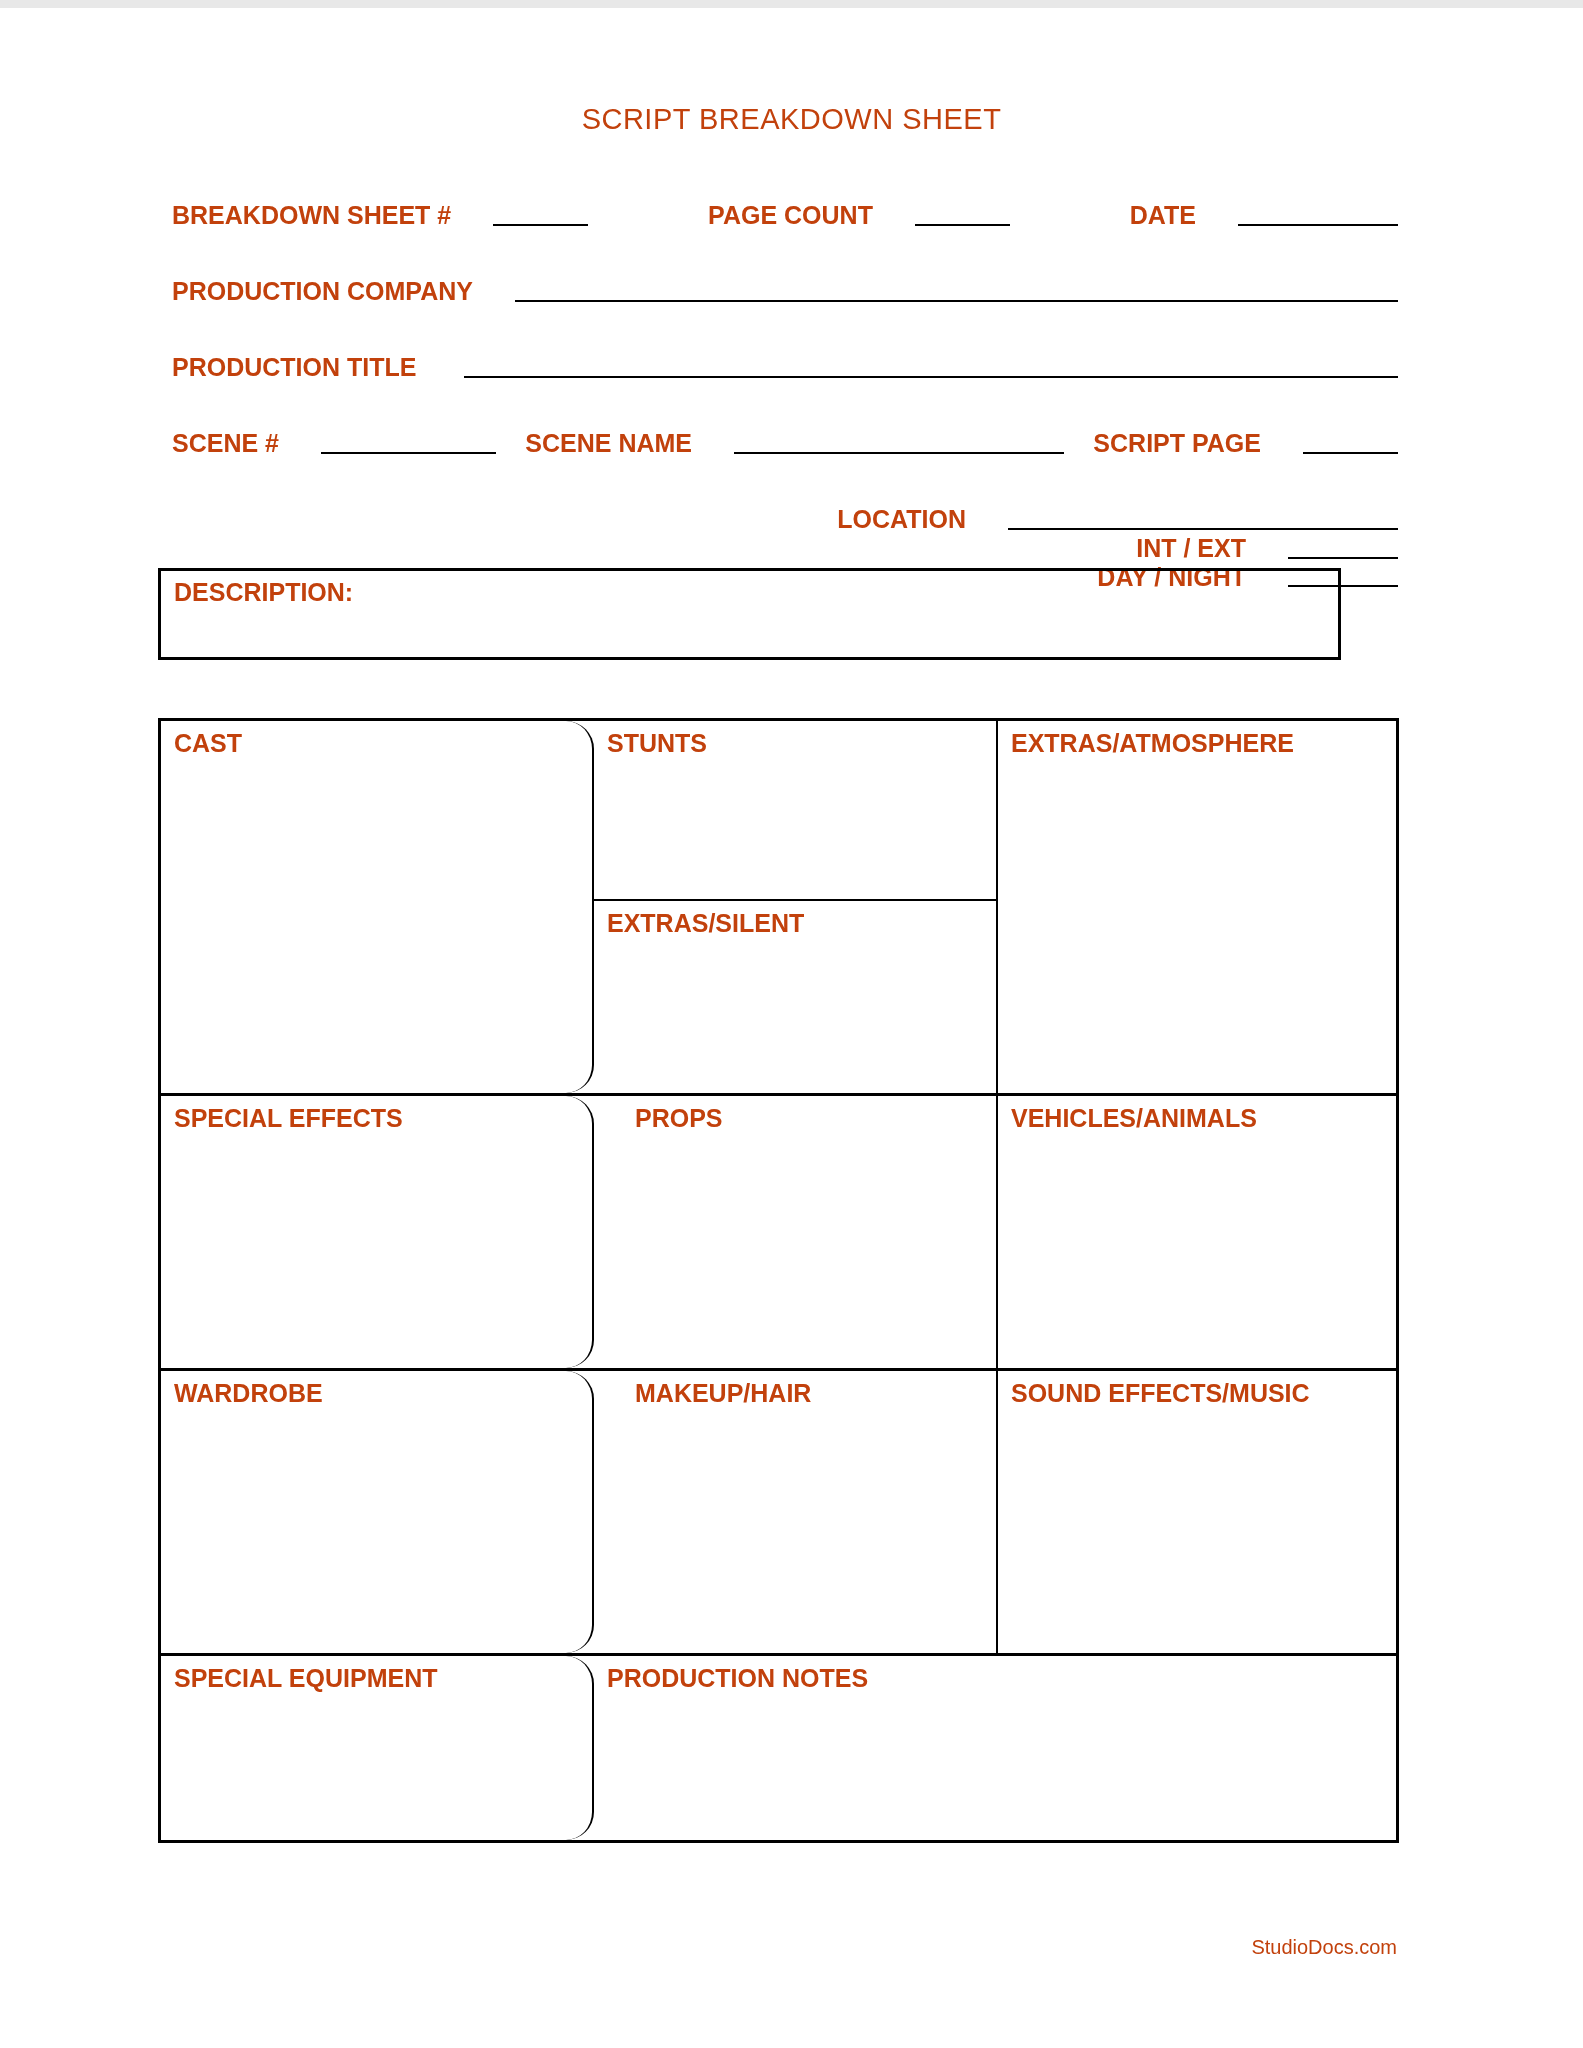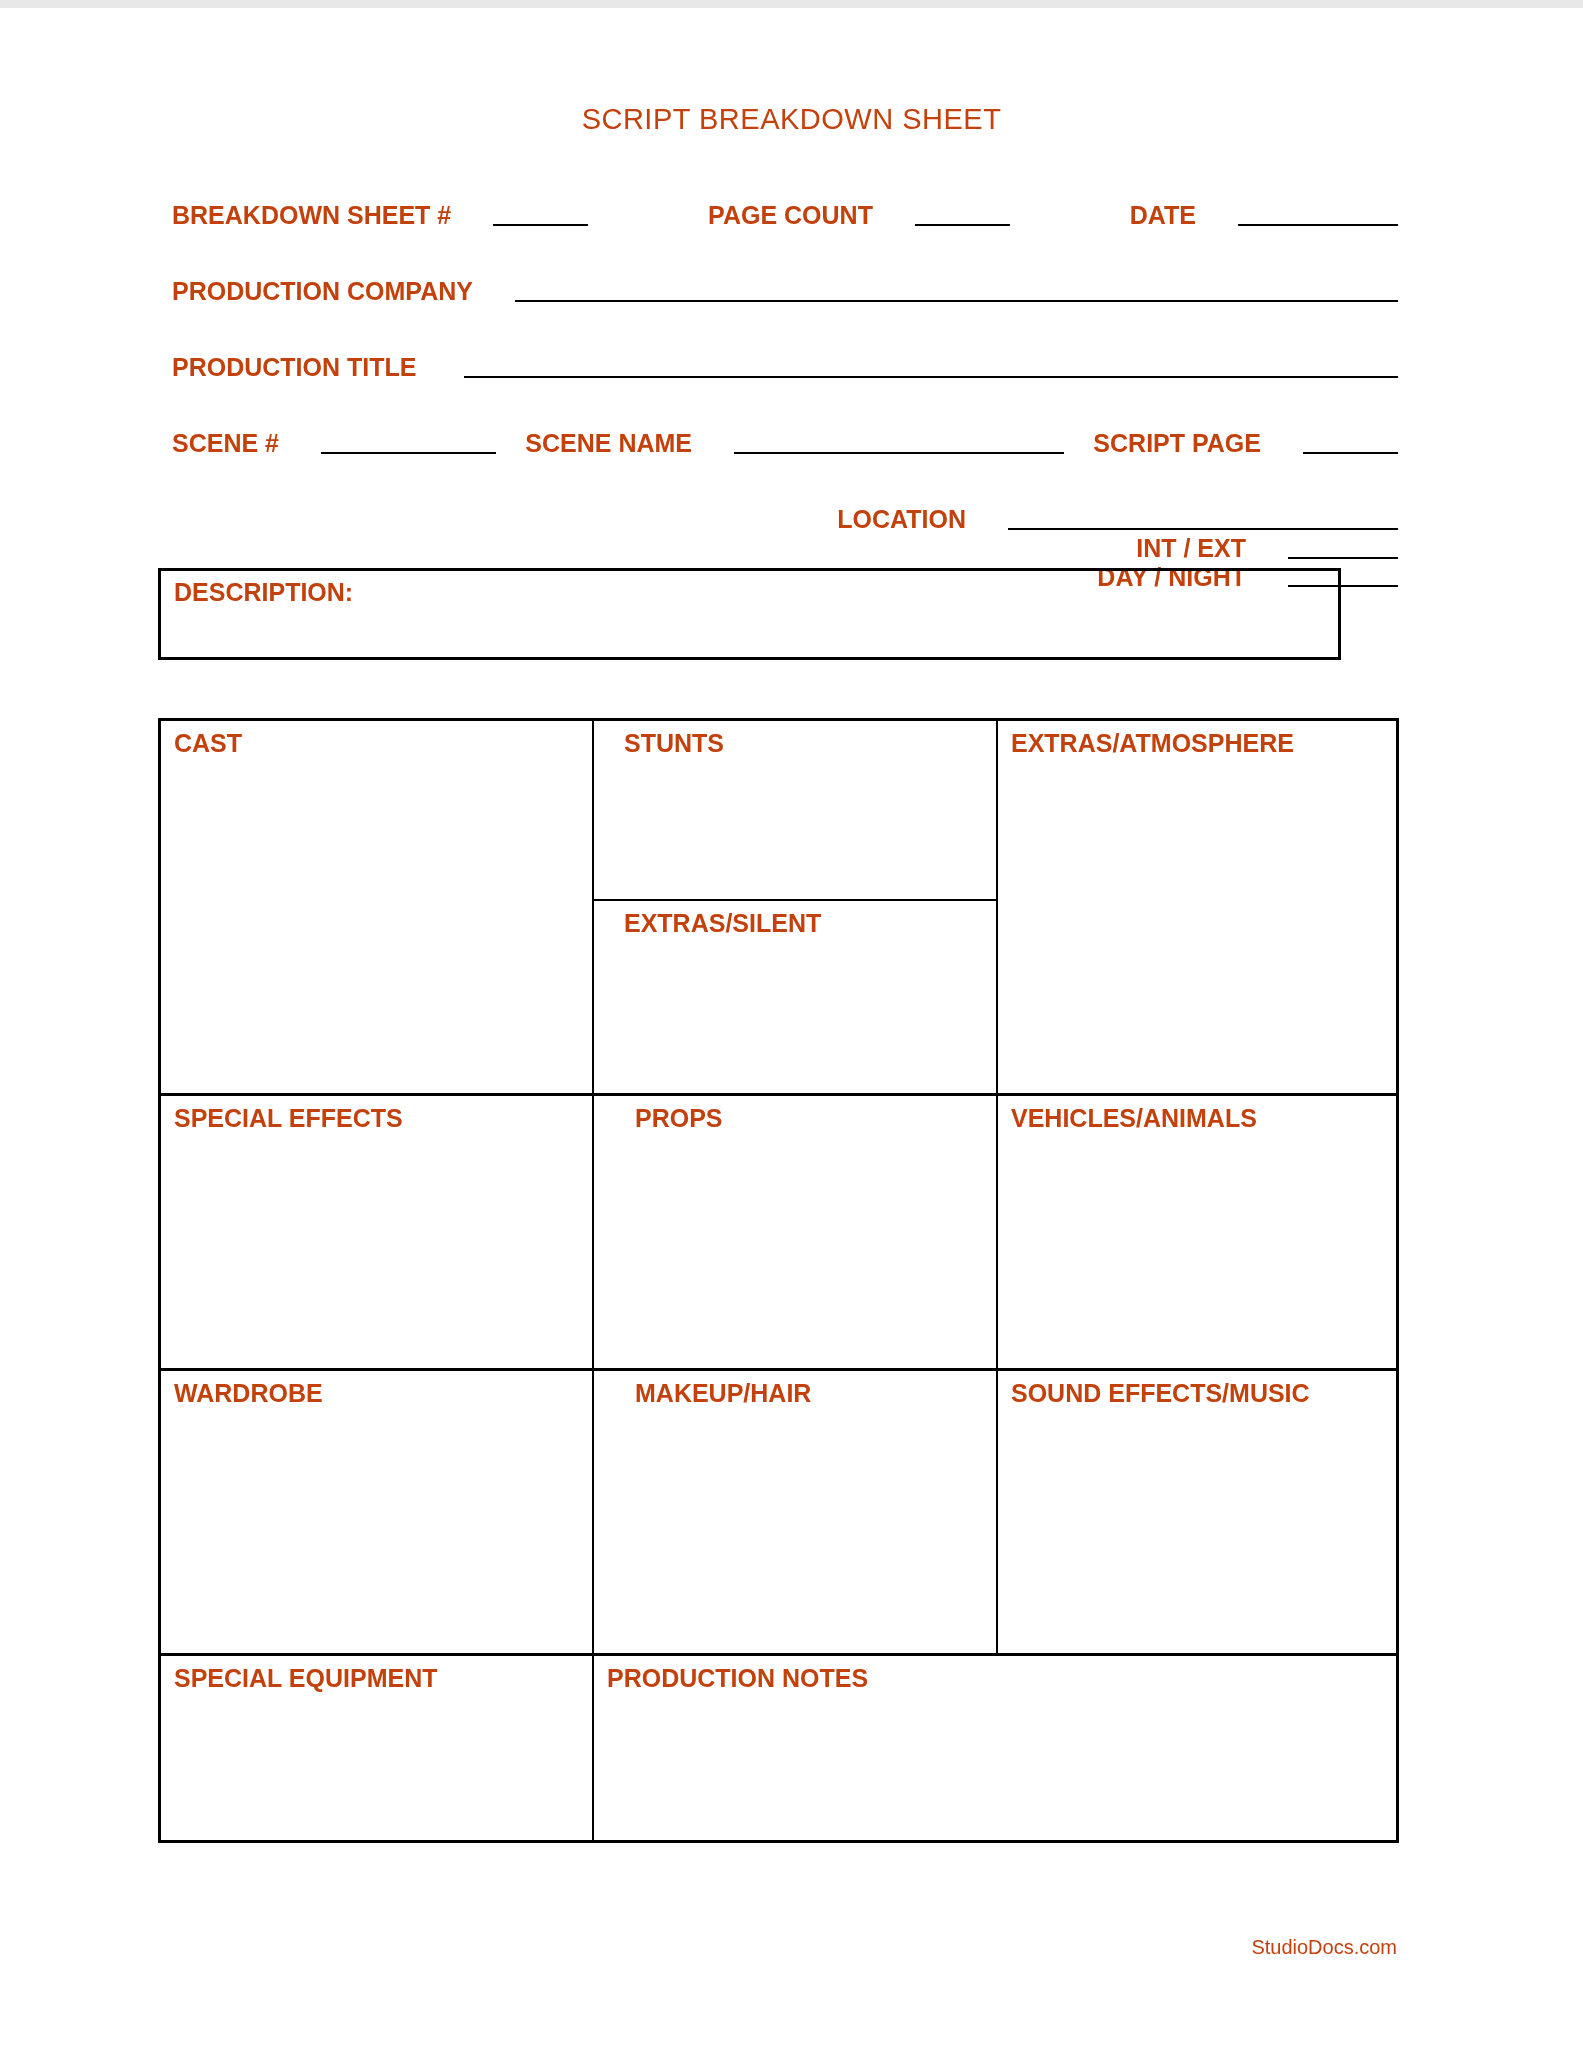--- a/index.html
+++ b/index.html
@@ -57,26 +57,26 @@
   .trow { display:flex; box-sizing:border-box; border-bottom:3px solid #000; }
   .trow.r1 { height:375px; }
   .trow.r2 { height:275px; }
   .trow.r3 { height:285px; }
   .trow.r4 { flex:1; border-bottom:none; }
   .cell {
     box-sizing:border-box;
     font-weight:bold; font-size:25px; line-height:1.15;
     padding:8px 13px;
   }
-  .c1 { width:433px; border-right:2px solid #000; }
+  .c1 { width:433px; border-right:2px solid #000;border-radius:28px; }
   .c2 { width:404px; border-right:2px solid #000;padding-left:41px; }
   .c3 { flex:1; }
   .c2.split { display:flex; flex-direction:column; padding:0; }
   .subcell {
-    box-sizing:border-box; padding:8px 30px;
+    box-sizing:border-box; padding:8px 13px;
     font-weight:bold; font-size:25px; line-height:1.15;
   }
   .subcell.top { height:180px; border-bottom:2px solid #000; }
   .subcell.bottom { flex:1; }
 
   .footer {
     position:absolute; top:1928px; right:186px;
     font-size:20px; font-weight:normal;
   }
 </style>

